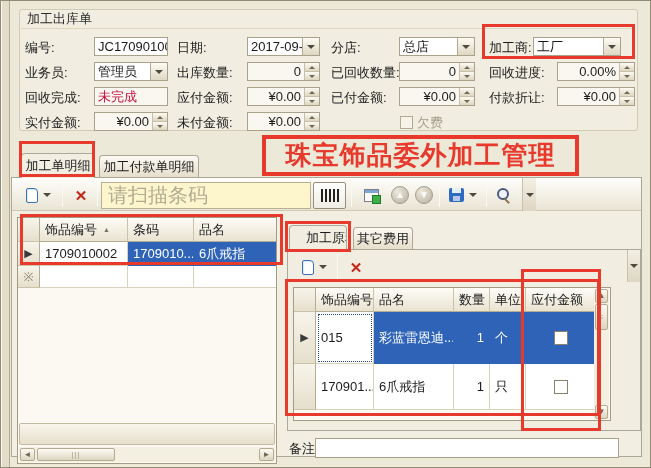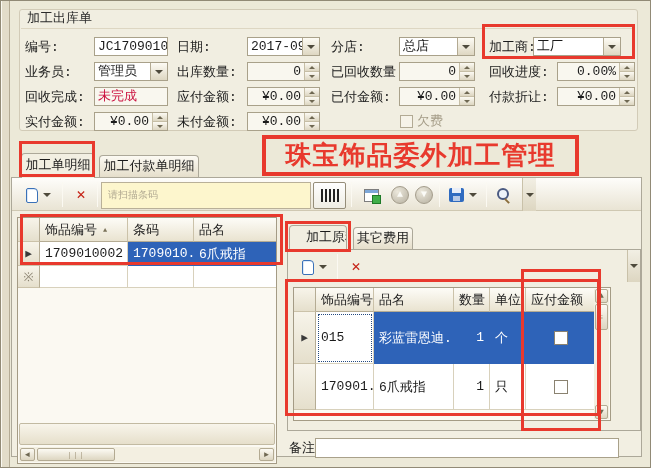--- a/index.html
+++ b/index.html
@@ -1,19 +1,19 @@
 <!DOCTYPE html>
 <html><head>
 <meta charset="utf-8">
 <style>
   html,body{margin:0;padding:0;background:#d6d2c2;}
   *{box-sizing:border-box;}
   #win{
     position:relative;width:651px;height:468px;background:#ece9d8;
-    font-family:Liberation Mono, monospace;font-size:13px;color:#1b1b1b;
+    font-family:Liberation Sans, sans-serif;font-size:13px;color:#1b1b1b;
     border:1px solid #918a76;overflow:hidden;
   }
   .abs{position:absolute;}
   
   .splitter{left:0;top:0;width:9px;height:468px;background:#e2dcc9;border-right:1px solid #b4ab94;border-left:1px solid #fbf9f1;}
   
   .groupbox{left:18px;top:8px;width:619px;height:122px;background:#f1eee1;border:1px solid #d2cbb7;border-radius:3px;}
   .group-title{left:26px;top:10px;height:16px;line-height:16px;color:#2a2a2a;}
   .group-sep{left:20px;top:27px;width:614px;height:1px;background:#ddd6c2;}
   
@@ -42,21 +42,21 @@
   .tab.inactive{background:linear-gradient(#fcfaf3,#e4ddc9);}
   .tab-lbl{line-height:24px;}
   .tab.inactive .tab-lbl{line-height:21px;}
   
   .main-panel{left:10px;top:176px;width:631px;height:280px;background:#f2efe2;border:1px solid #aca899;}
   .toolbar{background:linear-gradient(#fefdfa,#e9e4d4);border-bottom:1px solid #cfc8b2;}
   .tb-sep{width:1px;background:#c9c1a9;border-right:1px solid #fbf9f2;}
   .tb-btn{display:flex;align-items:center;justify-content:center;border-radius:2px;}
   .icon-page{width:12px;height:15px;background:#fff;border:1px solid #3a71b8;border-radius:2px 4px 2px 2px;box-shadow:inset 1px 1px 0 #dce9f8;}
   .icon-x{color:#c6261a;font-weight:bold;font-size:15px;line-height:15px;}
-  .scan-input{background:#fdf6cd;border:1px solid #b9b098;padding:0 6px;font-size:10px;color:#3a3a3a;width:100%;height:100%;font-family:inherit;outline:none;}
+  .scan-input{background:#fdf6cd;border:1px solid #b9b098;padding:0 6px;font-size:20px;color:#3a3a3a;width:100%;height:100%;font-family:inherit;outline:none;}
   .scan-input::placeholder{color:#b3ab93;}
   .btn-face{background:linear-gradient(#fefefe,#efede4);border:1px solid #958d79;}
   .icon-barcode{width:18px;height:13px;background:repeating-linear-gradient(90deg,#222 0 2px,transparent 2px 4px);}
   .icon-table{width:15px;height:13px;background:#fff;border:1px solid #7d7d7d;position:relative;}
   .icon-table:before{content:"";position:absolute;left:0;top:0;right:0;height:3px;background:#7da7d8;}
   .icon-table:after{content:"";position:absolute;right:-3px;bottom:-3px;width:7px;height:7px;background:#3fae49;border:1px solid #1e7a27;}
   .icon-circle{width:18px;height:18px;border-radius:50%;background:radial-gradient(circle at 35% 30%,#ece8dc,#b6b0a0);border:1px solid #a39c8b;color:#fbfbf7;font-size:10px;line-height:16px;text-align:center;}
   .icon-save{width:15px;height:14px;background:#2f6bc0;border-radius:2px;position:relative;}
   .icon-save:before{content:"";position:absolute;left:3px;top:0;width:9px;height:5px;background:#e8eef8;}
   .icon-save:after{content:"";position:absolute;left:4px;bottom:1px;width:7px;height:5px;background:#b7c9e6;}

